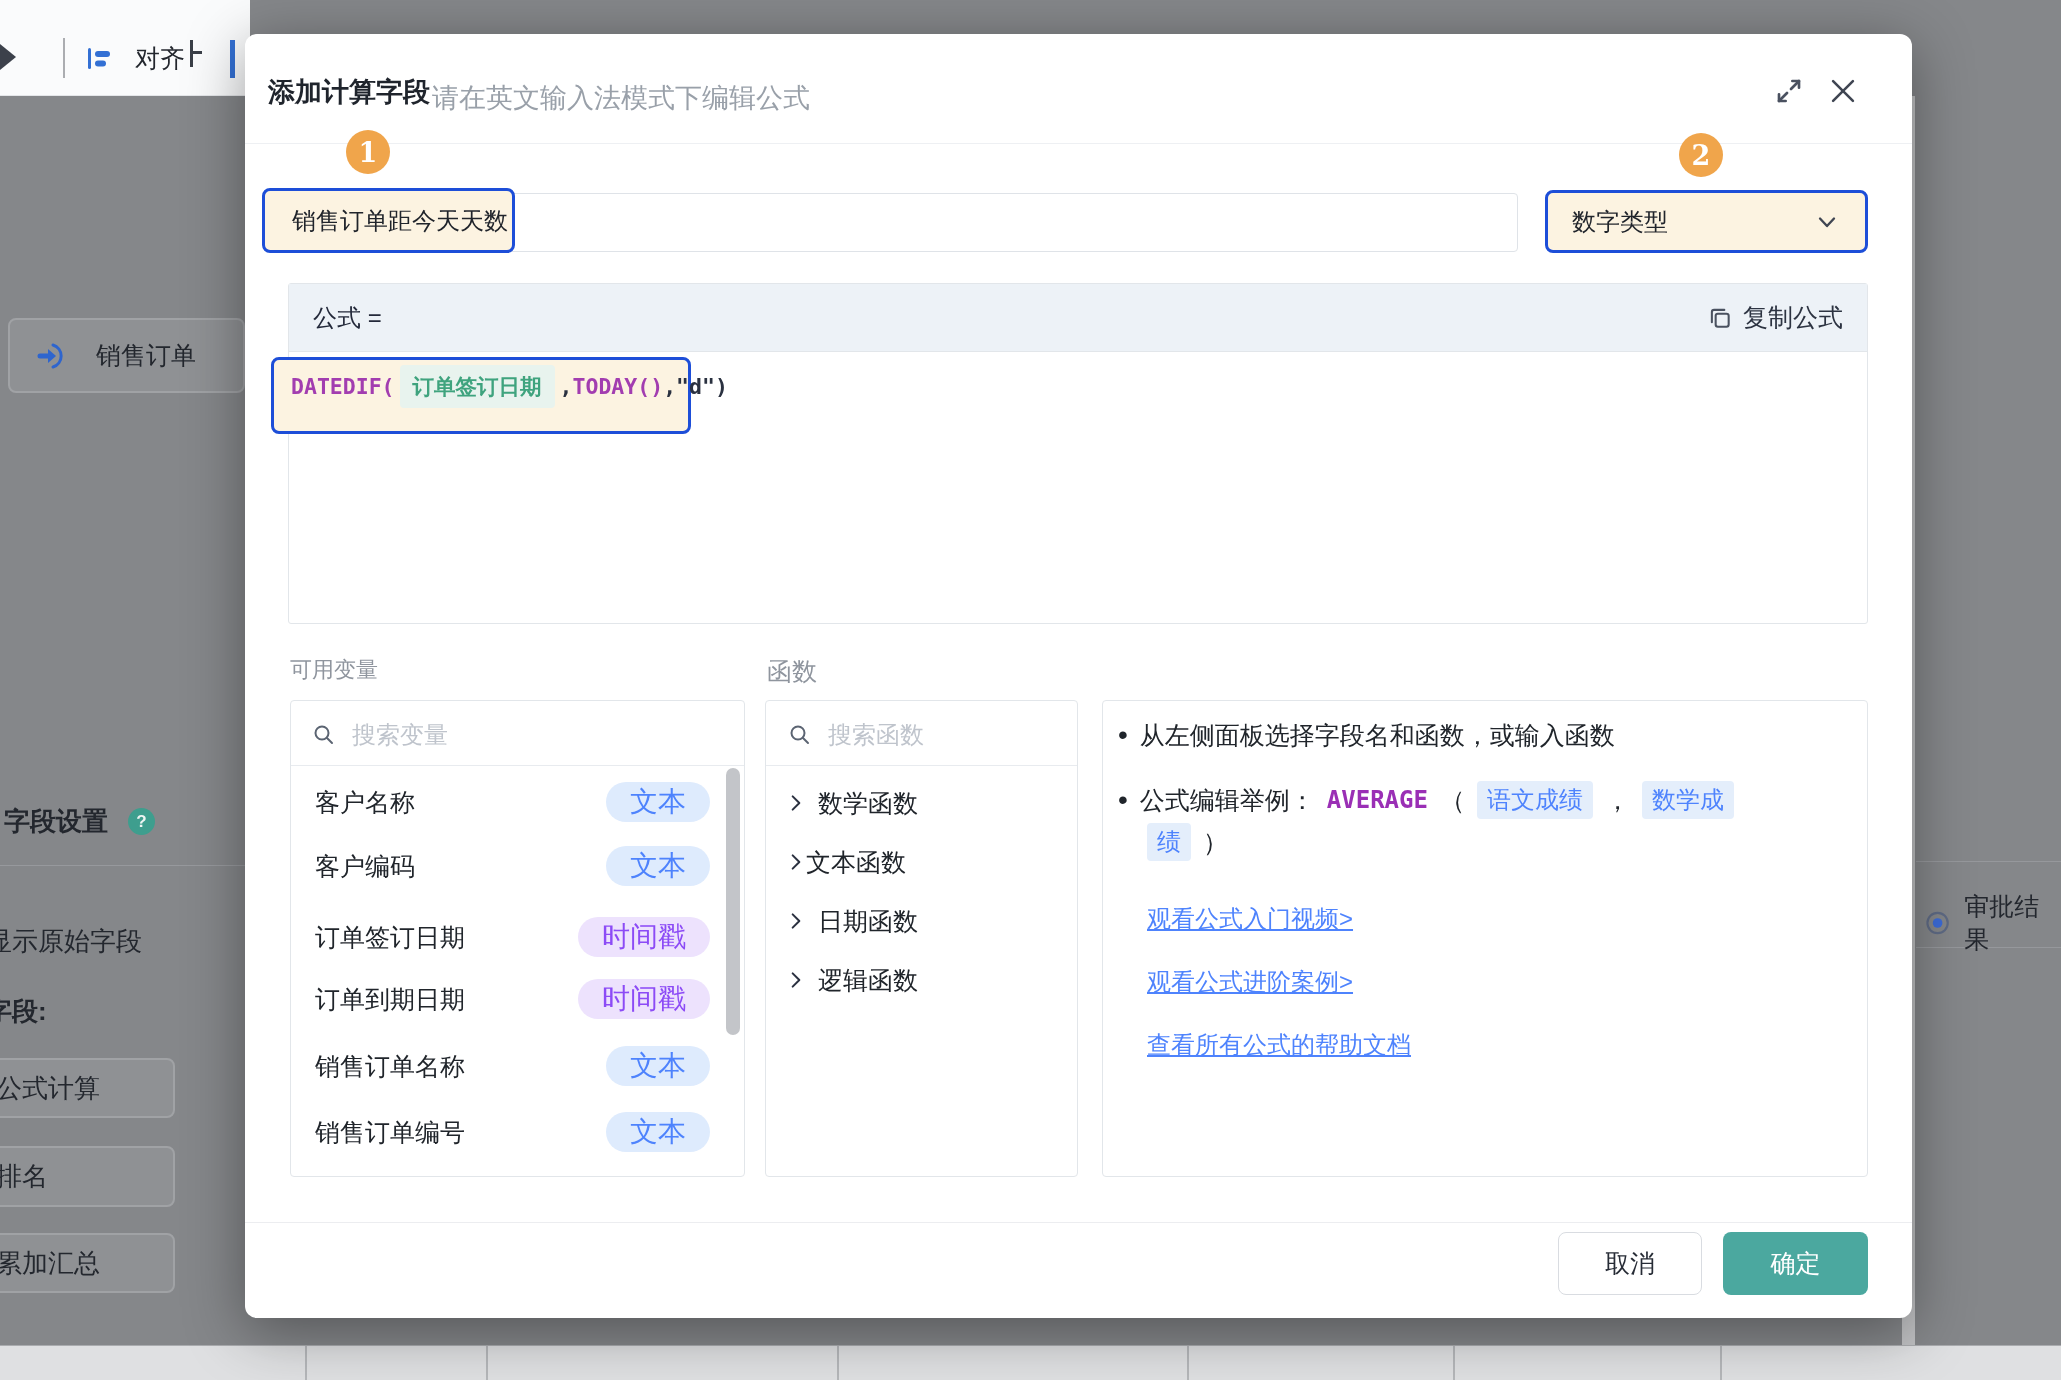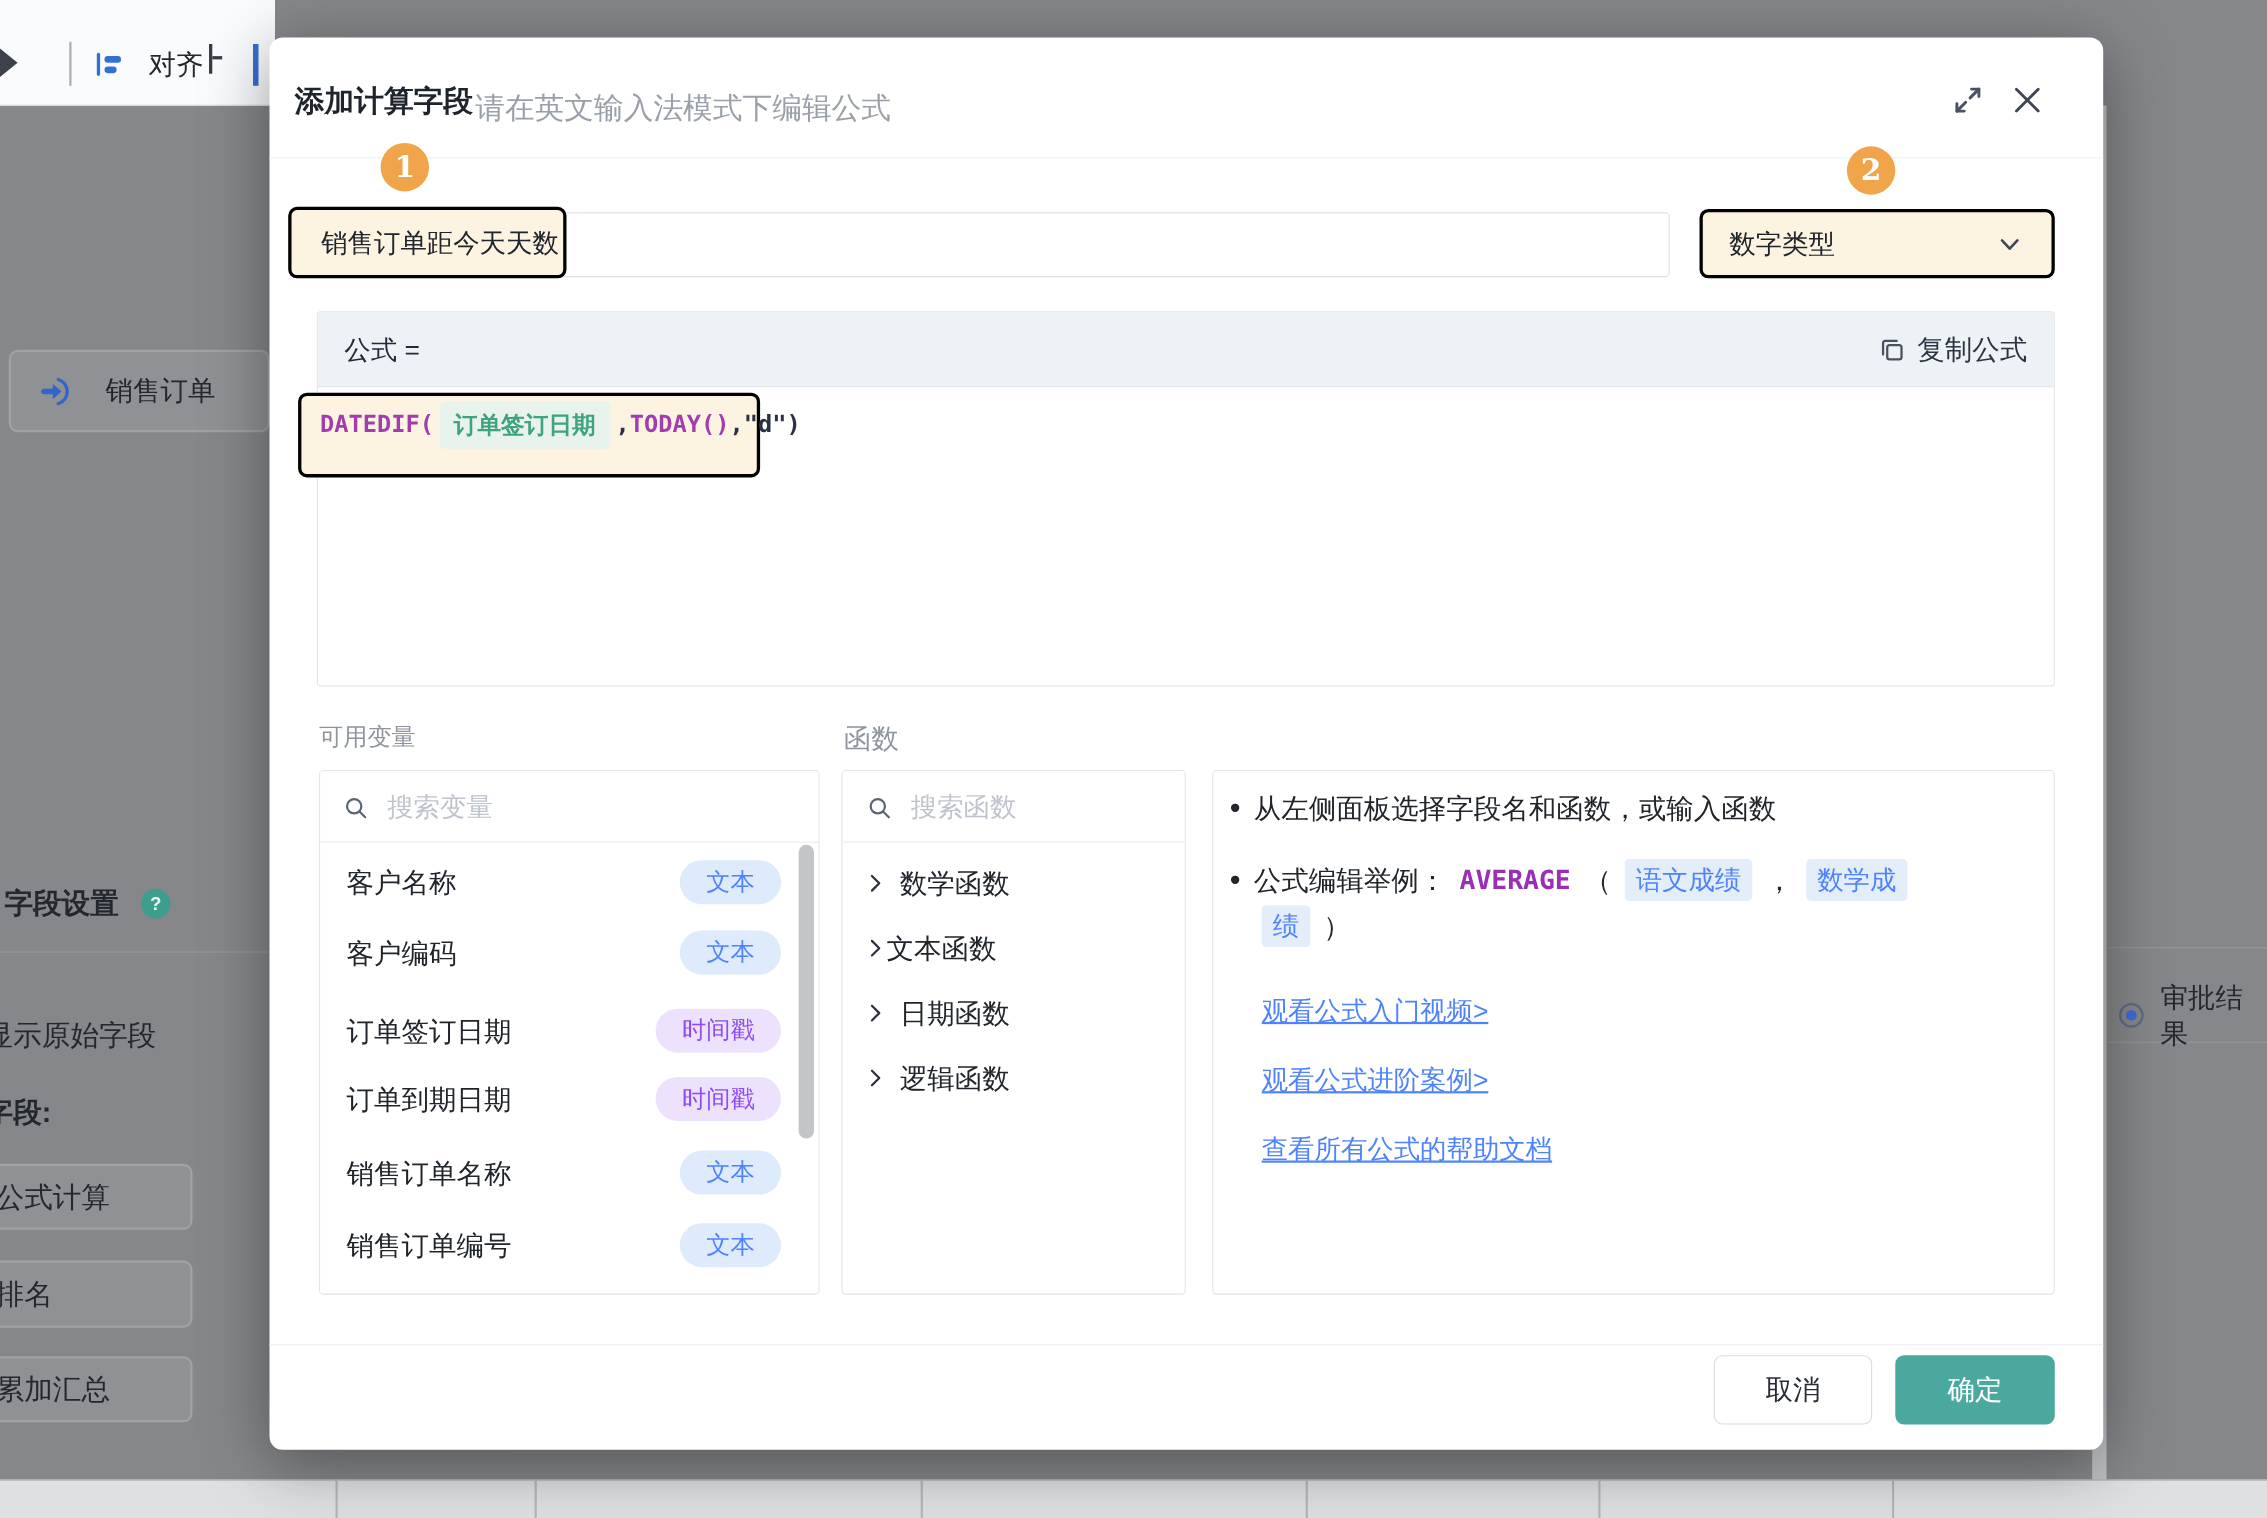--- a/index.html
+++ b/index.html
@@ -10,25 +10,25 @@
   .flexc{display:flex;align-items:center;}
   
   .toolbar{left:0;top:0;width:250px;height:96px;background:#FAFBFC;border-bottom:1px solid #E4E6E9;}
   .bgcard{background:#8F9194;border:2px solid #A0A2A5;border-radius:8px;}
   .bgtext{color:#23272E;}
   .bgdivider{background:#97999D;height:1px;}
   
   .dialog{left:245px;top:34px;width:1667px;height:1284px;background:#FFFFFF;border-radius:12px;
     box-shadow:0 12px 60px rgba(0,0,0,.38);}
   .panel{background:#fff;border:1px solid #E2E6EA;border-radius:4px;}
-  .annot{background:#FCF3E1;border:3px solid #000000;border-radius:8px;text-align:center;}
+  .annot{background:#FCF3E1;border:3px solid #1d4ed8;border-radius:8px;text-align:center;}
   .badge{width:44px;height:44px;border-radius:50%;background:#F0A54B;color:#fff;
     font-family:"DejaVu Serif",serif;font-weight:bold;font-size:27px;display:flex;
     align-items:center;justify-content:center;}
-  .pill{height:40px;border-radius:20px;font-size:22px;display:flex;align-items:center;
+  .pill{height:40px;border-radius:20px;font-size:28px;display:flex;align-items:center;
     padding:0 24px;}
   .pill-text{color:#4E83FD;background:#DEEBFD;}
   .pill-time{color:#8C4BF6;background:#EDE2FD;}
   .srch{border:none;outline:none;background:transparent;font-size:24px;color:#20252B;
     font-family:inherit;width:330px;}
   .srch::placeholder{color:#BFC4CC;}
   .fx{font-family:"DejaVu Sans Mono",monospace;font-size:21.5px;font-weight:600;}
   .fx-purple{color:#A23DB0;}
   .fx-dark{color:#2A3140;}
   .chip-green{background:#E8F3EE;color:#3FA37E;padding:7px 13px;border-radius:4px;margin:0 5px;}

